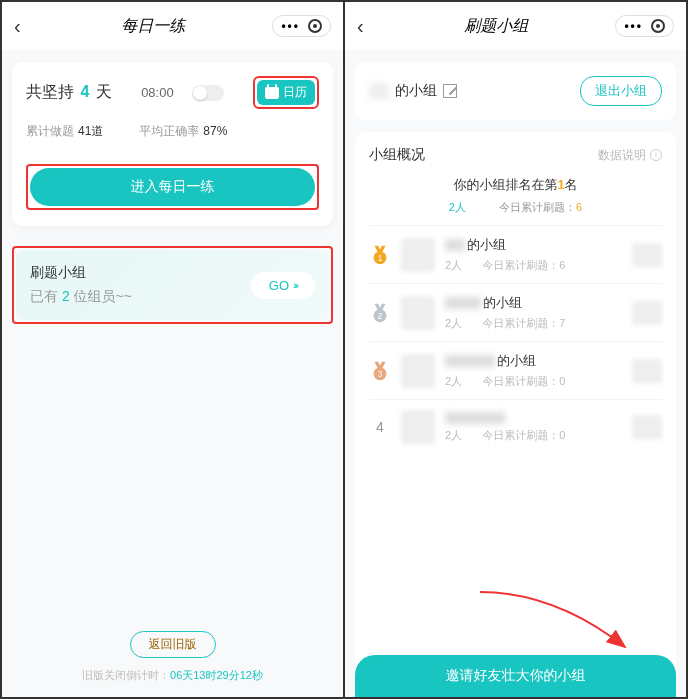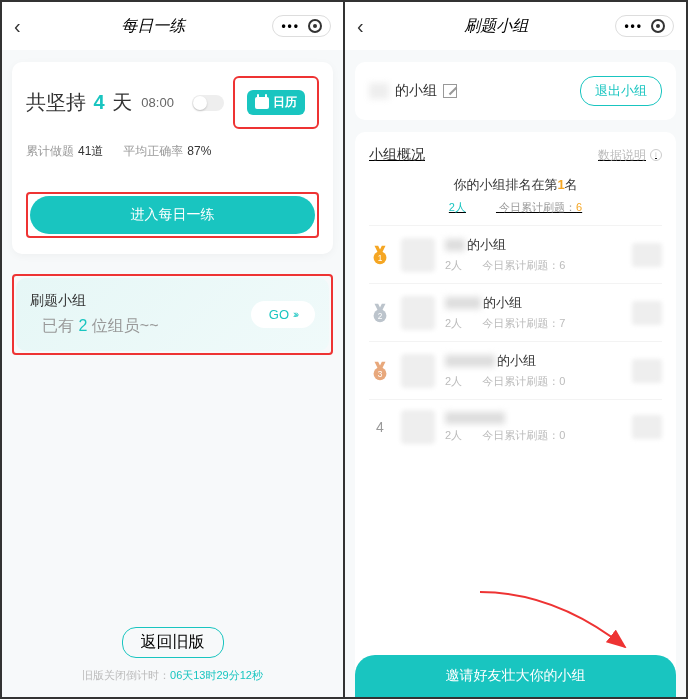--- a/index.html
+++ b/index.html
@@ -11,72 +11,72 @@
   .back { font-size: 20px; color: #333; cursor: pointer; width: 20px; }
   .caps { display: flex; align-items: center; gap: 6px; }
   .capsule { display: flex; align-items: center; border: 1px solid #ddd; border-radius: 14px; padding: 3px 8px; gap: 8px; background: #fff; }
   .dots { letter-spacing: 2px; font-weight: bold; font-size: 12px; }
   .target { width: 14px; height: 14px; border: 2px solid #333; border-radius: 50%; position: relative; }
   .target::after { content: ""; position: absolute; width: 4px; height: 4px; background: #333; border-radius: 50%; top: 3px; left: 3px; }
 
   
   .card { background: #fff; margin: 12px 10px; border-radius: 10px; padding: 14px 14px 16px; box-shadow: 0 2px 8px rgba(0,0,0,0.04); }
   .row1 { display: flex; align-items: center; justify-content: space-between; }
-  .persist { font-size: 20px; color: #333; text-align: right; }
+  .persist { font-size: 16px; color: #333; text-align: right; }
   .persist .num { color: #19c5c0; font-weight: 600; margin: 0 2px; }
   .time-toggle { display: flex; align-items: center; gap: 18px; font-size: 13px; color: #666; }
   .switch { width: 32px; height: 16px; border-radius: 8px; background: #eee; position: relative; }
   .switch::after { content: ""; width: 14px; height: 14px; border-radius: 50%; background: #fff; position: absolute; top: 1px; left: 1px; box-shadow: 0 1px 2px rgba(0,0,0,.2); }
-  .cal-btn { border: 2px solid #e33; border-radius: 6px; padding: 12px; font-weight: bold; }
+  .cal-btn { border: 2px solid #e33; border-radius: 6px; padding: 2px; }
   .cal-inner { background: #19c5c0; color: #fff; padding: 4px 8px; border-radius: 6px; font-size: 12px; display: flex; align-items: center; gap: 4px; }
   .cal-ic { width: 14px; height: 12px; background: #fff; border-radius: 2px; position: relative; }
   .cal-ic::before { content: ""; position: absolute; top: -3px; left: 2px; width: 2px; height: 4px; background: #fff; border-radius: 1px; }
   .cal-ic::after { content: ""; position: absolute; top: -3px; right: 2px; width: 2px; height: 4px; background: #fff; border-radius: 1px; }
-  .stats { display: flex; gap: 20px; margin: 14px 0 32px; font-size: 12px; color: #999; }
+  .stats { display: flex; gap: 36px; margin: 14px 0 24px; font-size: 12px; color: #999; }
   .stats b { color: #333; font-weight: 500; margin-left: 4px; }
   .enter-wrap { border: 2px solid #e33; border-radius: 4px; padding: 2px; }
   .enter-btn { background: #19c5c0; color: #fff; text-align: center; padding: 10px; border-radius: 20px; font-size: 14px; cursor: pointer; }
 
   .group-card-wrap { margin: 8px 10px; border: 2px solid #e33; border-radius: 4px; padding: 2px; }
   .group-card { background: linear-gradient(135deg, #e6f7f6, #f0fafa); border-radius: 10px; padding: 14px; display: flex; align-items: center; justify-content: space-between; }
   .gc-left .t { font-size: 14px; color: #333; margin-bottom: 6px; }
-  .gc-left .s { font-size: 16px; color: #999; margin-left: 12px; }
+  .gc-left .s { font-size: 14px; color: #999; }
   .gc-left .s .n { color: #19c5c0; }
   .go-btn { background: #fff; color: #19c5c0; padding: 6px 18px; border-radius: 16px; font-size: 13px; display: flex; align-items: center; gap: 4px; }
   .chev3 { font-size: 10px; letter-spacing: -2px; }
 
   .bottom { margin-top: auto; text-align: center; padding: 0 0 14px; }
-  .old-btn { display: inline-block; border: 1px solid #19c5c0; color: #000000; padding: 4px 18px; border-radius: 14px; font-size: 16px; margin-bottom: 10px; margin-top: 36px; }
+  .old-btn { display: inline-block; border: 1px solid #19c5c0; color: #a16207; padding: 4px 18px; border-radius: 14px; font-size: 12px; margin-bottom: 10px; margin-top: 36px; }
   .countdown { font-size: 11px; color: #bbb; }
   .countdown .v { color: #19c5c0; }
 
   
   .rcard { background: #fff; margin: 12px 10px 0; border-radius: 10px; padding: 14px; }
   .rtop { display: flex; align-items: center; justify-content: space-between; }
   .gname { display: flex; align-items: center; gap: 6px; font-size: 14px; color: #333; }
   .blur { filter: blur(3px); color: #ccc; background: #eee; width: 20px; height: 16px; display: inline-block; }
   .edit-ic { width: 14px; height: 14px; border: 1px solid #999; position: relative; }
   .edit-ic::after { content: ""; position: absolute; width: 10px; height: 2px; background: #999; transform: rotate(-45deg); top: 5px; left: 4px; }
   .quit { border: 1px solid #19c5c0; color: #19c5c0; padding: 5px 14px; border-radius: 14px; font-size: 13px; }
 
   .overview { background: #fff; margin: 12px 10px 0; border-radius: 10px; padding: 14px 14px 0; flex: 1; display: flex; flex-direction: column; }
-  .ov-head { display: flex; justify-content: space-between; align-items: center; margin-bottom: 12px; text-decoration: underline; }
+  .ov-head { display: flex; justify-content: space-between; align-items: center; margin-bottom: 12px; }
   .ov-head .l { font-size: 14px; color: #333; }
   .ov-head .r { font-size: 12px; color: #bbb; display: flex; align-items: center; gap: 4px; }
   .info-ic { width: 12px; height: 12px; border: 1px solid #ccc; border-radius: 50%; font-size: 8px; text-align: center; line-height: 10px; color: #ccc; }
 
   .tabs-wrap { border: 2px solid #e33; border-radius: 4px; padding: 2px; margin-bottom: 14px; }
   .tabs { display: flex; background: #f5f7f8; border-radius: 18px; padding: 3px; }
   .tab { flex: 1; text-align: center; padding: 7px 0; font-size: 13px; color: #666; border-radius: 15px; cursor: pointer; }
   .tab.active { background: #fff; color: #19c5c0; box-shadow: 0 1px 3px rgba(0,0,0,.08); }
 
   .your-rank { text-align: center; margin-bottom: 10px; }
   .your-rank .t { font-size: 13px; color: #333; }
   .your-rank .t .n { color: #f5a623; font-weight: 600; }
-  .your-rank .s { margin-top: 6px; font-size: 11px; text-decoration: underline; }
+  .your-rank .s { margin-top: 6px; font-size: 11px; }
   .your-rank .s .p { color: #19c5c0; margin-right: 30px; }
   .your-rank .s .q { color: #999; }
   .your-rank .s .qn { color: #f5a623; }
 
   .list { flex: 1; }
   .item { display: flex; align-items: center; padding: 10px 0; border-top: 1px solid #f3f3f3; gap: 10px; }
   .medal { width: 22px; height: 22px; display: flex; align-items: center; justify-content: center; font-size: 12px; color: #999; }
   .medal svg { width: 22px; height: 22px; }
   .rank-n { font-size: 14px; color: #999; width: 22px; text-align: center; }
   .av { width: 34px; height: 34px; background: #eee; border-radius: 4px; filter: blur(2px); }

